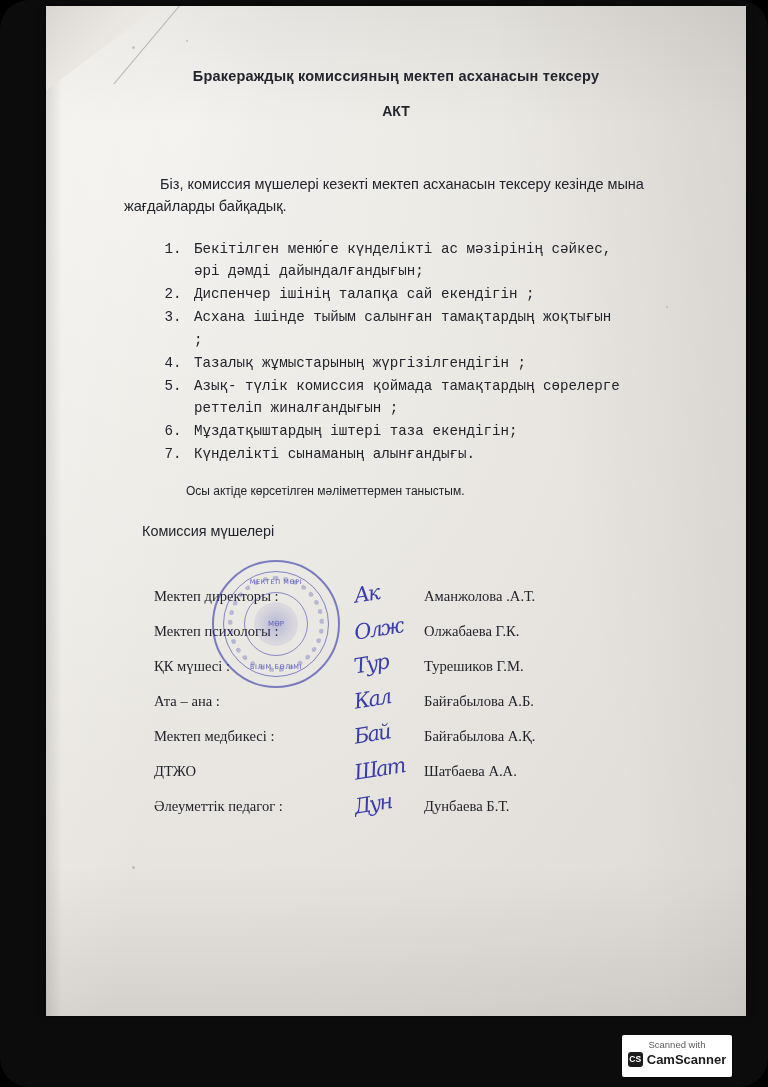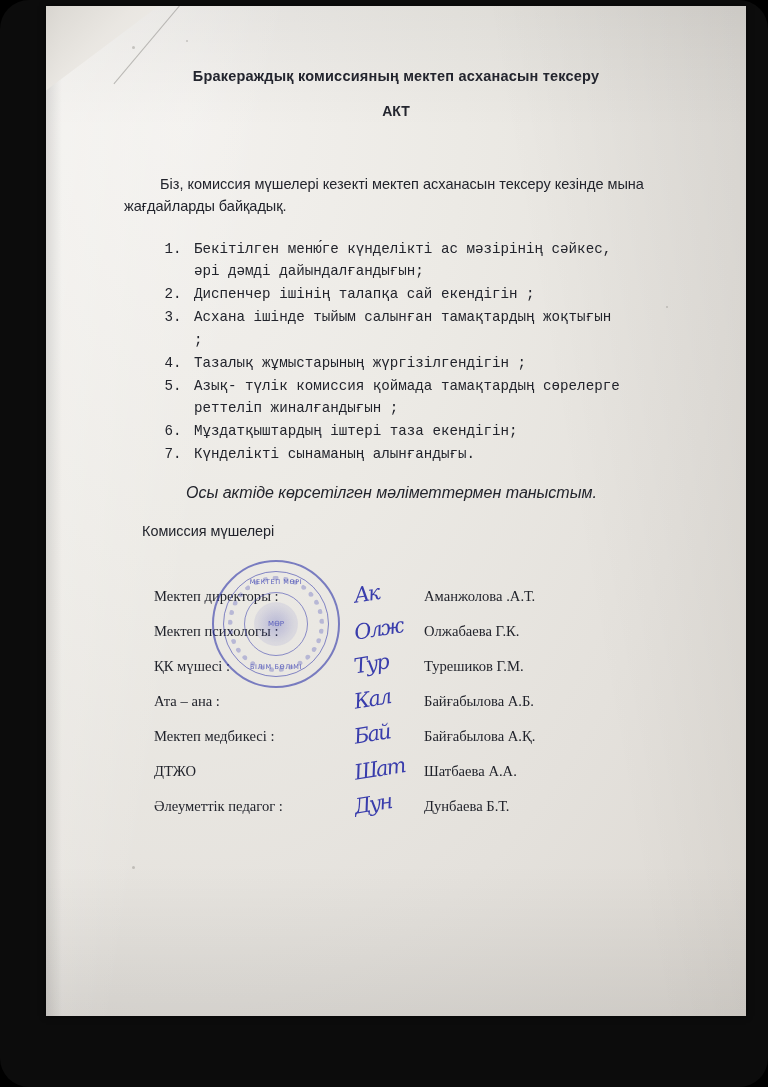--- a/index.html
+++ b/index.html
@@ -130,24 +130,23 @@
   ol.items li {
     margin-bottom: 1px;
     padding-left: 4px;
   }
 
   .acknowledge {
     position: absolute;
     left: 96px;
     right: 60px;
     top: 478px;
-    font-size: 16px;
+    font-size: 12px;
     text-indent: 44px;
     font-family: "Liberation Sans", sans-serif;
-    font-style: italic;
   }
   .members-label {
     position: absolute;
     left: 96px;
     top: 517px;
     font-size: 14.4px;
     font-family: "Liberation Sans", sans-serif;
   }
 
   .sig-list {
@@ -372,13 +371,20 @@
 
       <div class="stamp">
         <div class="stamp-ticks"></div>
         <div class="stamp-text-top">МЕКТЕП МӨРІ</div>
         <div class="stamp-core">МӨР</div>
         <div class="stamp-text-bottom">БІЛІМ БӨЛІМІ</div>
       </div>
     </div>
   </div>
 
+  <div class="watermark">
+    <div class="wm-top">Scanned with</div>
+    <div class="wm-bottom">
+      <span class="wm-logo">CS</span>
+      <span class="wm-name">CamScanner</span>
+    </div>
+  </div>
 </div>
 
 </body></html>

